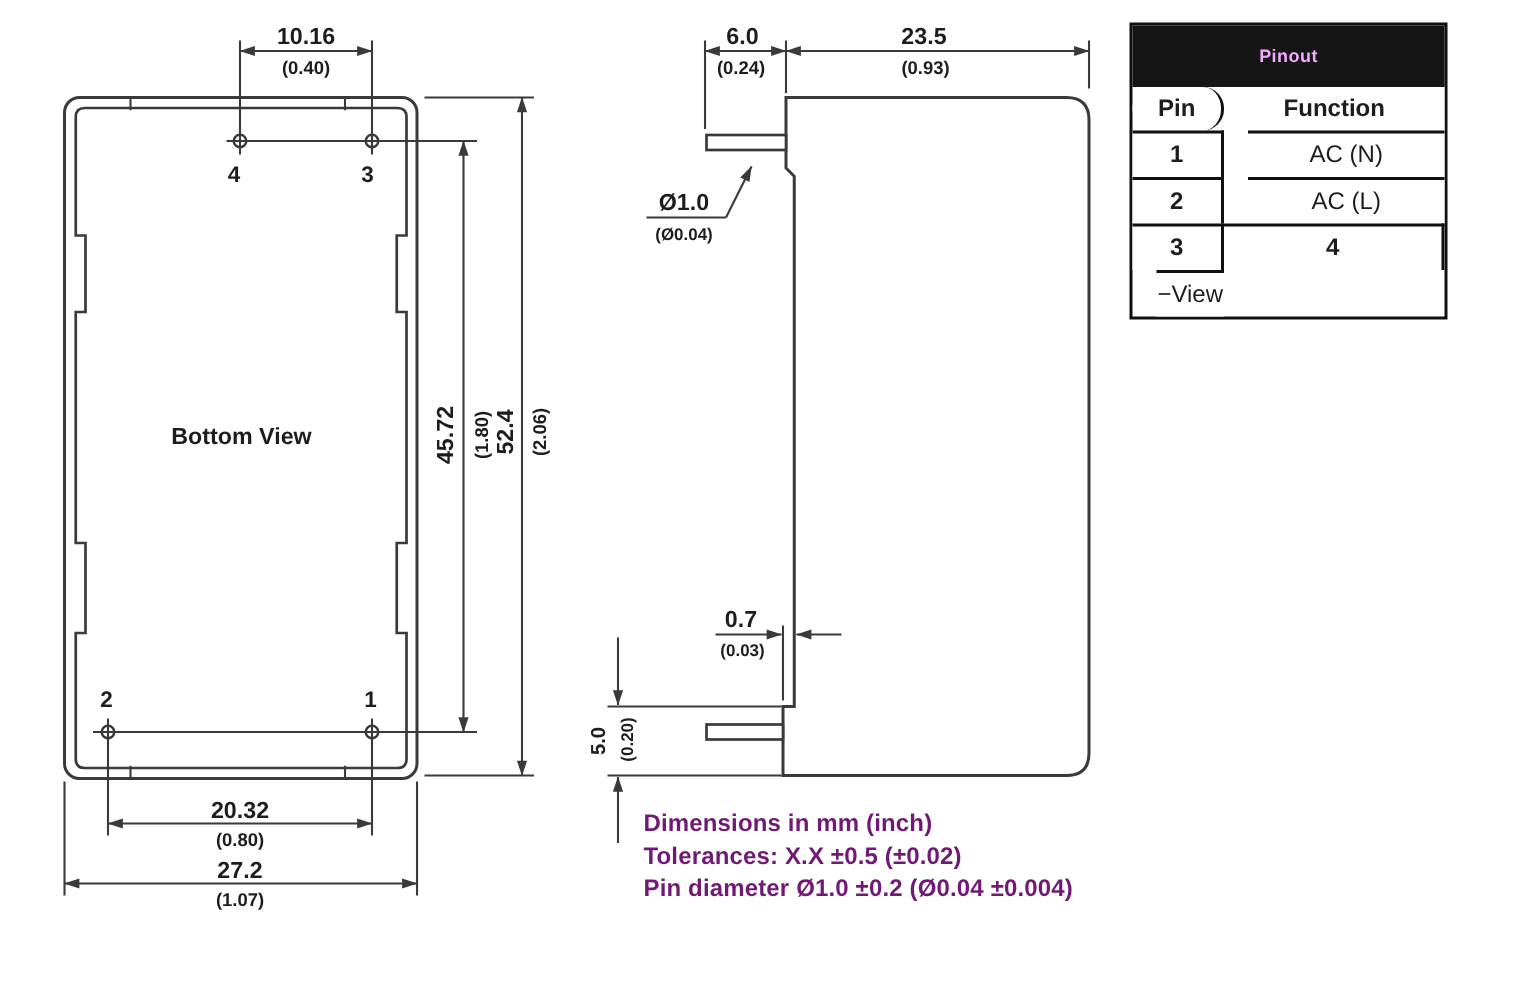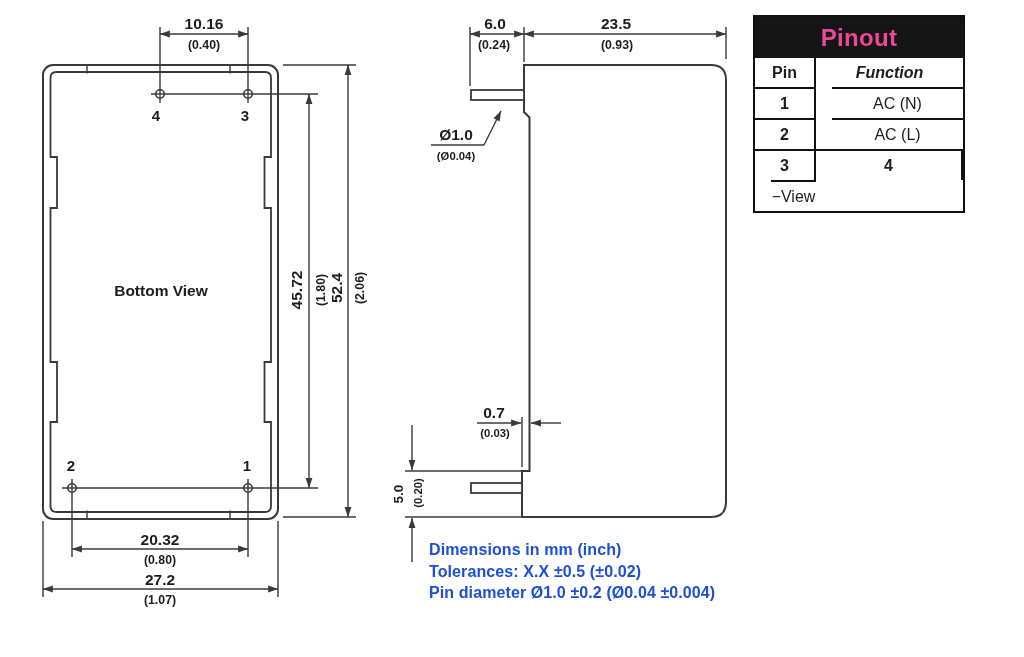--- a/index.html
+++ b/index.html
@@ -15,30 +15,30 @@
   svg text{fill:#1d1d1d;stroke:none;}
   svg .dim{font:700 15.5px "Liberation Sans", sans-serif;}
   svg .dimsub{font:700 12.3px "Liberation Sans", sans-serif;}
   svg .dimsm{font:700 13.5px "Liberation Sans", sans-serif;}
   svg .dimsubsm{font:700 11.3px "Liberation Sans", sans-serif;}
   svg .plbl{font:700 15px "Liberation Sans", sans-serif;}
   svg .viewlbl{font:600 15.5px "Liberation Sans", sans-serif;}
 
   .notes{
     position:absolute;left:429px;top:539px;
-    font-size:16px;font-weight:600;line-height:21.5px;color:#1d4ed8;
+    font-size:16px;font-weight:600;line-height:21.5px;color:#701a75;
     letter-spacing:.1px;white-space:nowrap;
   }
 
   .pinout{
     position:absolute;left:753px;top:15px;width:212px;
     border:2.5px solid #111;background:#fff;box-sizing:border-box;
   }
   .pinout-title{
-    background:#151515;color:#ec4899;font-weight:700;font-size:24px;
+    background:#151515;color:#f0abfc;font-weight:700;font-size:12px;
     text-align:center;height:41px;line-height:41px;letter-spacing:.3px;
   }
   .pinout-grid{display:grid;grid-template-columns:61px 1fr;}
   .pinout-grid > div{
     border-top:2px solid #111;display:flex;align-items:center;justify-content:center;
     height:29px;font-size:16px;background:#fff;
   }
   .pinout-grid > .c1{border-right:2px solid #111;}
   .pinout-grid > .hdr{font-weight:700;}
   .pinout-grid > .num{font-weight:700;}
@@ -191,22 +191,22 @@
 
   <div class="notes">
     <div>Dimensions in mm (inch)</div>
     <div>Tolerances: X.X ±0.5 (±0.02)</div>
     <div>Pin diameter Ø1.0 ±0.2 (Ø0.04 ±0.004)</div>
   </div>
 
   <div class="pinout">
     <div class="pinout-title">Pinout</div>
     <div class="pinout-grid">
-      <div class="c1 hdr" style="border-top:none;">Pin</div>
-      <div class="hdr" style="border-top:none;font-style:italic;">Function</div>
+      <div class="c1 hdr" style="border-top:none;border-radius:14px;">Pin</div>
+      <div class="hdr" style="border-top:none;">Function</div>
 
       <div class="c1 num">1</div>
       <div class="fn">AC (N)</div>
 
       <div class="c1 num">2</div>
       <div class="fn">AC (L)</div>
 
       <div class="c1 num">3</div>
 
       <div class="c1 num">4</div>

